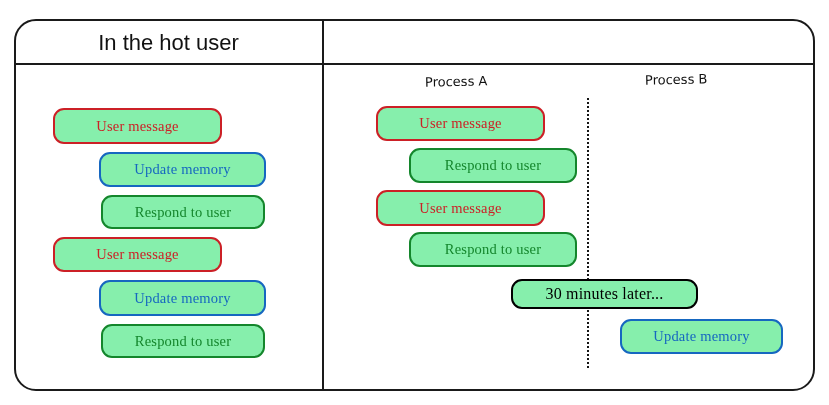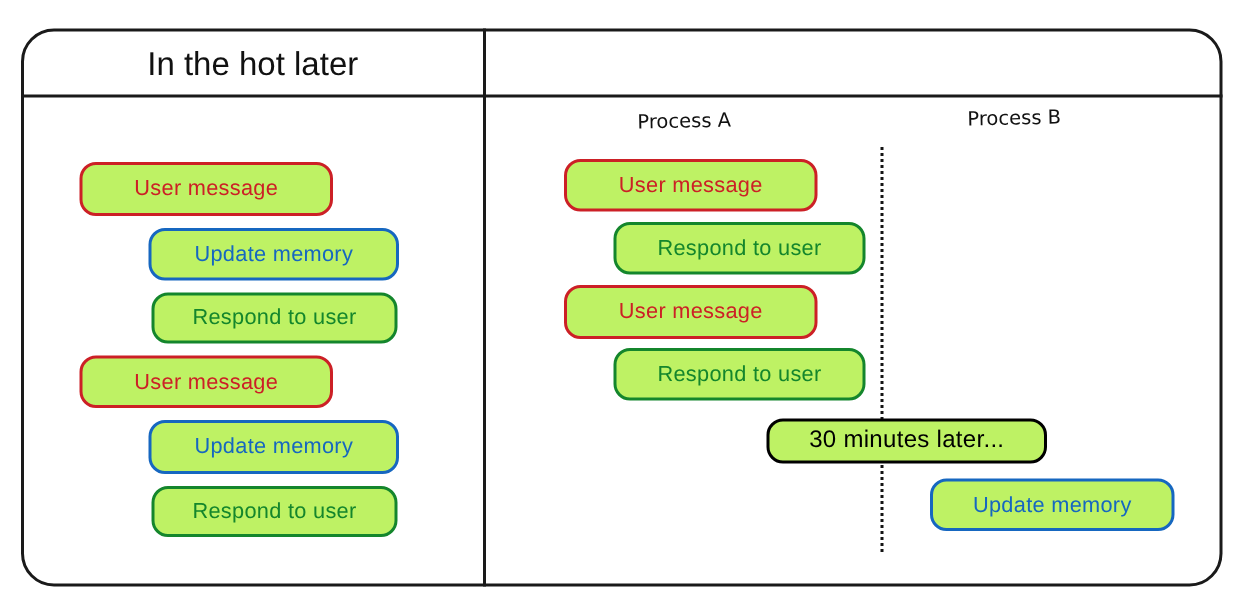--- a/index.html
+++ b/index.html
@@ -79,25 +79,25 @@
     height: 270px;
     border-left: 2.6px dotted #141414;
   }
 
   
   .msg-box {
     position: absolute;
     box-sizing: border-box;
     border: 2.2px solid #000;
     border-radius: 11px;
-    background: #bef264;
+    background: #86efac;
     display: flex;
     align-items: center;
     justify-content: center;
-    font-family: Liberation Sans, sans-serif;
+    font-family: Liberation Serif, serif;
     font-size: 14.5px;
     letter-spacing: 0.2px;
     white-space: nowrap;
     text-align: center;
   }
   .msg-box.red   { border-color: #cc2026; color: #cc2026; }
   .msg-box.blue  { border-color: #1667c0; color: #1667c0; }
   .msg-box.green { border-color: #14862c; color: #14862c; }
   .msg-box.black {
     border-color: #000000;
@@ -109,21 +109,21 @@
 </style>
 </head>
 <body>
 
 <div id="canvas">
 
   <div class="frame"></div>
   <div class="header-divider"></div>
   <div class="col-divider"></div>
 
-  <div class="header-title left">In the hot later</div>
+  <div class="header-title left">In the hot user</div>
 
   <div class="proc-label" style="left:425px; top:74px;">Process A</div>
   <div class="proc-label" style="left:645px; top:72px;">Process B</div>
 
   <div class="dotted-divider"></div>
 
   <div id="left-boxes">
       <div class="msg-box red" style="left: 53px; top: 108px; width: 169px; height: 36px;">User message</div>
       <div class="msg-box blue" style="left: 99px; top: 152px; width: 167px; height: 35px;">Update memory</div>
       <div class="msg-box green" style="left: 101px; top: 195px; width: 164px; height: 34px;">Respond to user</div>

